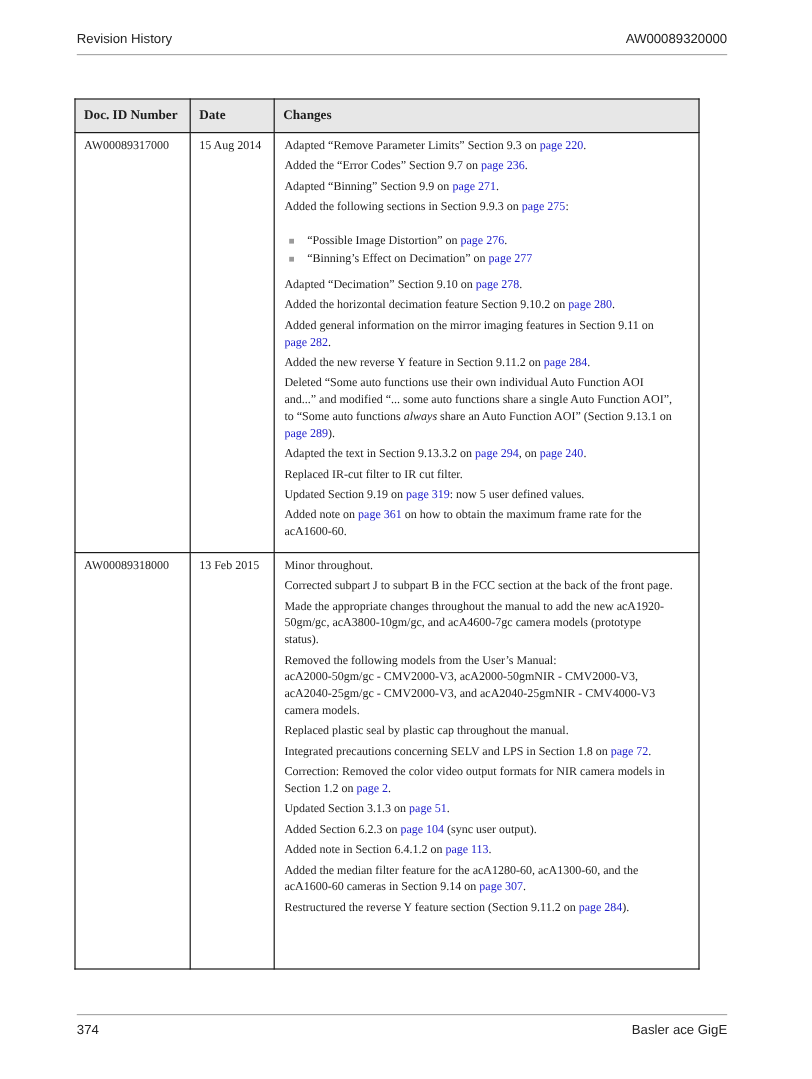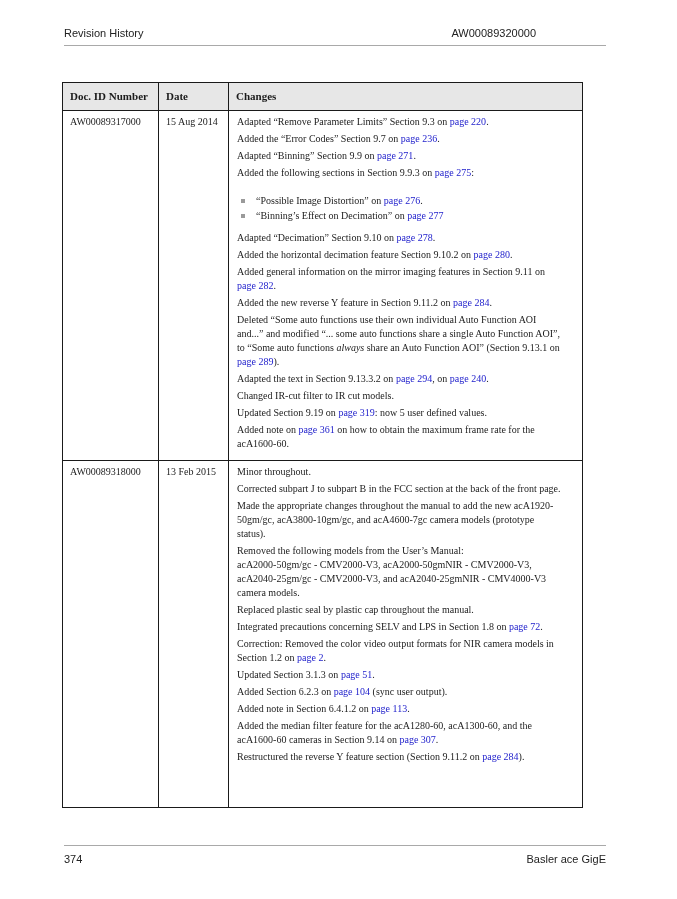--- a/index.html
+++ b/index.html
@@ -6,21 +6,21 @@
   .page{
     position:relative;
     width:677px;height:899px;
     background:#ffffff;
     font-family:"Liberation Sans", sans-serif;
     color:#1c1c1c;
     overflow:hidden;
   }
   
   .page-header{
-    position:absolute;top:27px;left:64px;width:472px;
+    position:absolute;top:27px;left:64px;width:542px;
     display:flex;justify-content:space-between;
     font-size:11px;color:#222;
   }
   .header-rule{
     position:absolute;top:45px;left:64px;width:542px;
     border-top:1px solid #a9a9a9;
   }
   
   table.rev-table{
     position:absolute;top:82px;left:62px;
@@ -114,21 +114,21 @@
             <ul class="bullets">
               <li><span class="sq"></span>“Possible Image Distortion” on <span class="plink">page 276</span>.</li>
               <li><span class="sq"></span>“Binning’s Effect on Decimation” on <span class="plink">page 277</span></li>
             </ul>
             <p class="para">Adapted “Decimation” Section 9.10 on <span class="plink">page 278</span>.</p>
             <p class="para">Added the horizontal decimation feature Section 9.10.2 on <span class="plink">page 280</span>.</p>
             <p class="para">Added general information on the mirror imaging features in Section 9.11 on <span class="plink">page 282</span>.</p>
             <p class="para">Added the new reverse Y feature in Section 9.11.2 on <span class="plink">page 284</span>.</p>
             <p class="para">Deleted “Some auto functions use their own individual Auto Function AOI and...” and modified “... some auto functions share a single Auto Function AOI”, to “Some auto functions <span class="it">always</span> share an Auto Function AOI” (Section 9.13.1 on <span class="plink">page 289</span>).</p>
             <p class="para">Adapted the text in Section 9.13.3.2 on <span class="plink">page 294</span>, on <span class="plink">page 240</span>.</p>
-            <p class="para">Changed IR-cut filter to IR cut models.</p>
+            <p class="para">Replaced IR-cut filter to IR cut filter.</p>
             <p class="para">Updated Section 9.19 on <span class="plink">page 319</span>: now 5 user defined values.</p>
             <p class="para">Added note on <span class="plink">page 361</span> on how to obtain the maximum frame rate for the acA1600-60.</p>
           </td>
         </tr>
         <tr class="row2">
           <td>AW00089318000</td>
           <td>13 Feb 2015</td>
           <td class="changes">
             <p class="para">Minor throughout.</p>
             <p class="para">Corrected subpart J to subpart B in the FCC section at the back of the front page.</p>

